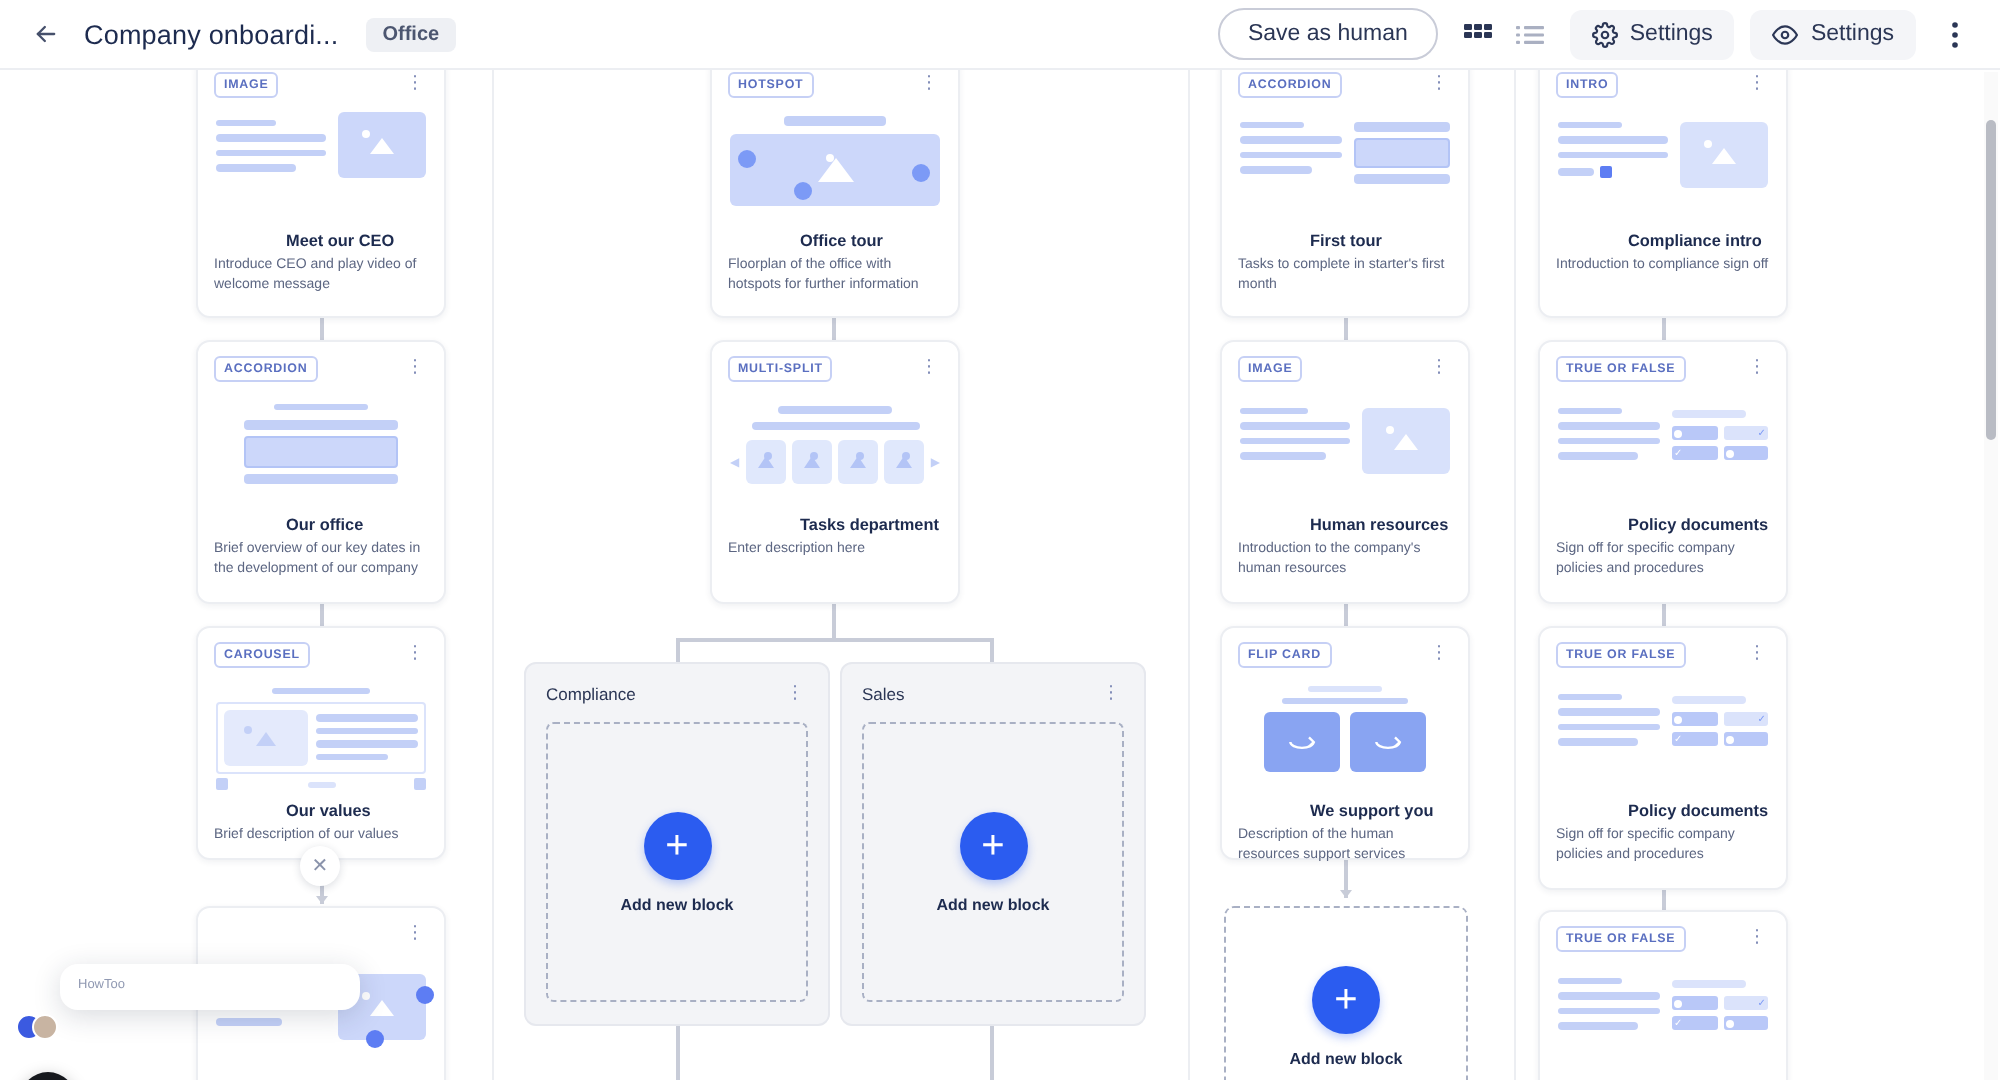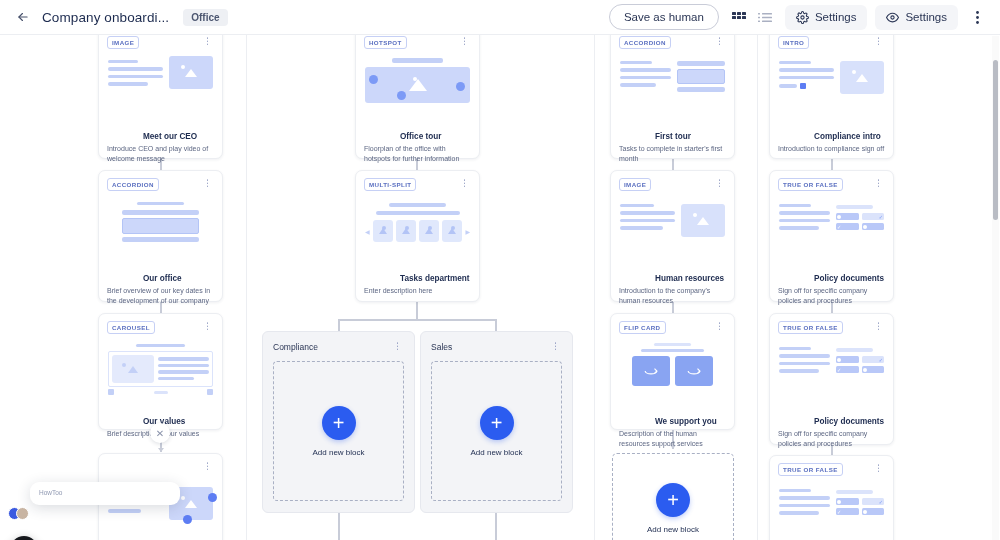--- a/index.html
+++ b/index.html
@@ -58,21 +58,21 @@
     padding: 7px 8px 9px;
   }
   .card-head { display: flex; align-items: flex-start; justify-content: space-between; height: 14px; }
   .badge {
     border: 1px solid #c6d0f5; color: #5a6fc0; background: #fff;
     font-size: 6.2px; letter-spacing: .4px; font-weight: 700;
     padding: 2.5px 4px; border-radius: 3px; line-height: 1; white-space: nowrap;
   }
   .kebab { color: #7c88b5; font-size: 9px; line-height: 9px; cursor: pointer; padding: 1px 2px; }
   .thumb { height: 52px; margin: 6px 1px 0; position: relative; }
-  .card-title { font-size: 8.2px; font-weight: 700; color: #1d2b4f; margin-top: 24px; padding-left: 36px; }
+  .card-title { font-size: 8.2px; font-weight: 700; color: #1d2b4f; margin-top: 8px; padding-left: 36px; }
   .card-desc { font-size: 7px; color: #5c6682; line-height: 1.45; margin-top: 3px; }
 
   
   .ln { background: #c3d0f7; border-radius: 2px; height: 3.4px; }
   .ln.lt { background: #dbe3fb; }
   .img-box { background: #ccd7fa; border-radius: 3px; display:flex; align-items:center; justify-content:center; }
   .mtn { width: 0; height: 0; border-left: 6px solid transparent; border-right: 6px solid transparent; border-bottom: 8px solid #fff; }
   .sun { width: 4px; height: 4px; border-radius: 50%; background: #fff; position: absolute; }
 
   
@@ -93,21 +93,21 @@
   .dropzone {
     margin-top: 9px; border: 1px dashed #a9b0c4; border-radius: 4px;
     display: flex; flex-direction: column; align-items: center; justify-content: center;
   }
   .plus-btn {
     width: 34px; height: 34px; border-radius: 50%; background: #2b5cf0;
     display: flex; align-items: center; justify-content: center;
     color: #fff; font-size: 20px; line-height: 1; cursor: pointer;
     box-shadow: 0 2px 5px rgba(43,92,240,.3);
   }
-  .dz-label { font-size: 8px; color: #1d2b4f; margin-top: 8px; font-weight: 400; }
+  .dz-label { font-size: 8px; color: #1d2b4f; margin-top: 8px; font-weight: 700; }
 
   
   .close-float {
     position: absolute; width: 20px; height: 20px; border-radius: 50%;
     background: #fff; box-shadow: 0 1px 4px rgba(31,42,68,.16);
     display: flex; align-items: center; justify-content: center;
     color: #8a93ab; font-size: 10px; cursor: pointer; z-index: 20;
   }
 
   

